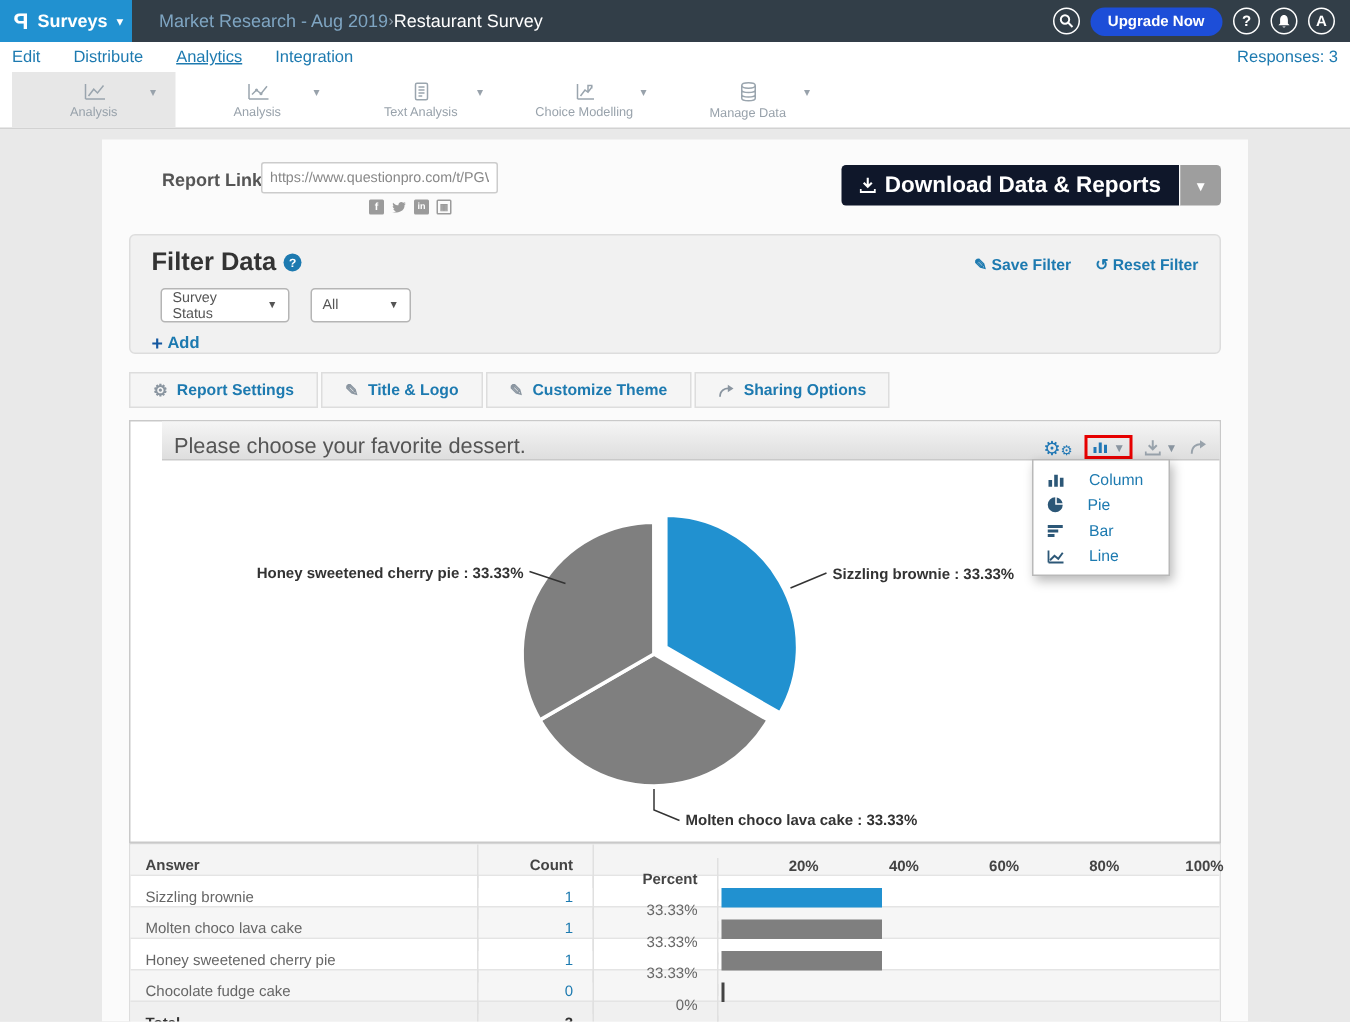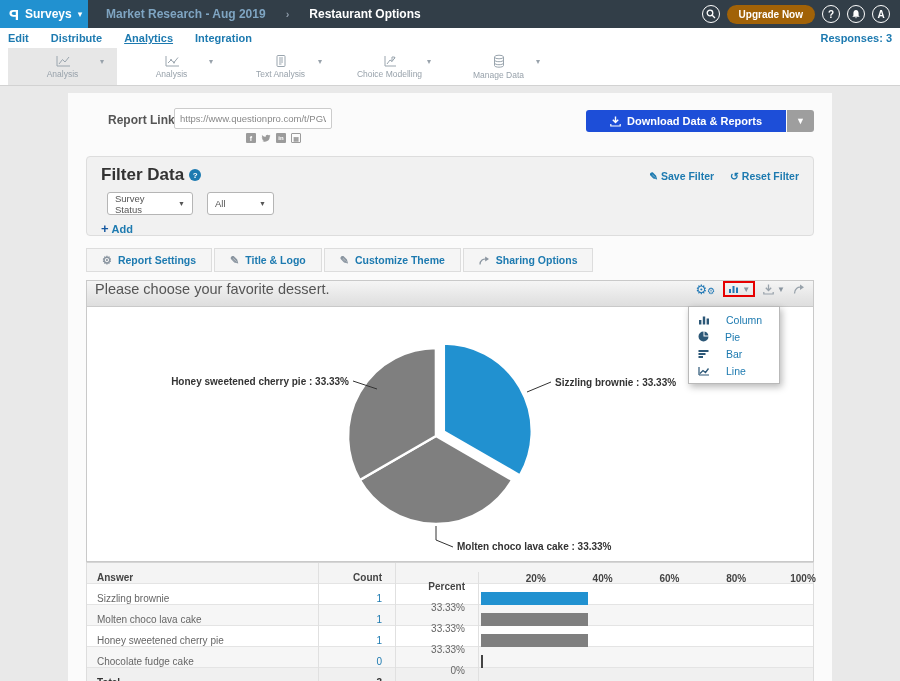--- a/index.html
+++ b/index.html
@@ -4,30 +4,30 @@
 <style>
   * { margin:0; padding:0; box-sizing:border-box; }
   html,body { width:900px; height:681px; overflow:hidden; font-family:"Liberation Sans",sans-serif; background:#e9e9e9; }
 
   
   .topbar { height:28px; background:#323e48; display:flex; align-items:center; }
   .logo-block { width:88px; height:28px; background:#2191d0; display:flex; align-items:center; gap:6px; padding-left:9px; cursor:pointer; }
   .logo-p { color:#fff; font-weight:bold; font-size:15px; transform:scaleX(-1); display:inline-block; }
   .product { color:#fff; font-size:12px; font-weight:bold; }
   .caret-w { color:#fff; font-size:9px; }
-  .breadcrumb { margin-left:18px; font-size:12px; display:flex; gap:20px; align-items:center;font-weight:bold; }
+  .breadcrumb { margin-left:18px; font-size:12px; display:flex; gap:0; align-items:center; }
   .bc-project { color:#7fa5c2; cursor:pointer; }
   .bc-sep { color:#8a98a5; font-size:11px; }
   .bc-survey { color:#fff; }
   .topbar-right { margin-left:auto; display:flex; align-items:center; gap:7px; padding-right:10px; }
   .circle { width:18px; height:18px; border:1.4px solid #fff; border-radius:50%; display:flex; align-items:center; justify-content:center; color:#fff; font-size:10px; font-weight:bold; cursor:pointer; flex:none; }
-  .upgrade { background:#a16207; color:#fff; font-size:10px; font-weight:bold; padding:4px 12px; border-radius:10px; cursor:pointer; }
-
-  
-  .nav2 { height:20px; background:#fff; display:flex; align-items:center; padding:0 8px; font-size:11px; font-weight:bold; color:#1d7ab0; }
+  .upgrade { background:#1d4ed8; color:#fff; font-size:10px; font-weight:bold; padding:4px 12px; border-radius:10px; cursor:pointer; }
+
+  
+  .nav2 { height:20px; background:#fff; display:flex; align-items:center; padding:0 8px; font-size:11px; font-weight:normal; color:#1d7ab0; }
   .nav2 .nav-item { margin-right:22px; cursor:pointer; }
   .nav2 .nav-item.active { text-decoration:underline; }
   .responses { margin-left:auto; cursor:pointer; }
 
   
   .toolbar { height:38px; background:#fff; border-bottom:1px solid #d2d2d2; display:flex; padding-left:8px; }
   .tool { width:109px; height:100%; display:flex; flex-direction:column; align-items:center; justify-content:center; position:relative; cursor:pointer; }
   .tool.active { background:#e7e7e7; }
   .tool .t-label { font-size:8.5px; color:#98a2ab; margin-top:1px; }
   .tool .t-caret { position:absolute; right:13px; top:9px; font-size:8px; color:#98a2ab; }
@@ -38,21 +38,21 @@
   .card { width:764px; height:588px; margin:7px auto 0; background:#fbfbfb; padding:12px 18px 0; }
 
   
   .report-row { position:relative; height:43px; }
   .report-label { position:absolute; left:22px; top:8px; font-size:12px; font-weight:bold; color:#555; }
   .report-input { position:absolute; left:88px; top:3px; width:158px; height:21px; border:1px solid #ccc; border-radius:2px; font-size:9.5px; color:#888; padding:0 5px; font-family:"Liberation Sans",sans-serif; background:#fff; }
   .social { position:absolute; left:160px; top:28px; display:flex; gap:5px; align-items:center; }
   .soc { width:10px; height:10px; background:#9b9b9b; color:#fff; font-size:7px; font-weight:bold; display:flex; align-items:center; justify-content:center; border-radius:1px; cursor:pointer; }
   .soc.outline { background:none; border:1px solid #9b9b9b; color:#9b9b9b; }
   .dl-btn { position:absolute; right:0; top:5px; display:flex; cursor:pointer; }
-  .dl-main { background:#1d4ed8; color:#fff; font-size:11px; font-weight:bold; padding:5px 24px; border-radius:3px 0 0 3px; display:flex; gap:6px; align-items:center; }
+  .dl-main { background:#0f172a; color:#fff; font-size:15px; font-weight:bold; padding:5px 12px; border-radius:3px 0 0 3px; display:flex; gap:6px; align-items:center; }
   .dl-caret { background:#9e9e9e; color:#fff; border-left:1px solid #fbfbfb; padding:5px 9px; border-radius:0 3px 3px 0; font-size:9px; display:flex; align-items:center; }
 
   
   .filter { margin-top:8px; height:80px; background:#f1f1f1; border:1px solid #ddd; border-radius:4px; padding:8px 14px; position:relative; }
   .filter-title { font-size:17px; font-weight:bold; color:#333; display:inline-flex; align-items:center; gap:5px; }
   .q-circle { width:12px; height:12px; background:#1d7ab0; color:#fff; border-radius:50%; font-size:8px; font-weight:bold; display:inline-flex; align-items:center; justify-content:center; cursor:pointer; }
   .filter-links { position:absolute; right:14px; top:13px; display:flex; gap:16px; font-size:10.5px; font-weight:bold; color:#1d7ab0;margin-left:23px; }
   .filter-links span { cursor:pointer; }
   .selects { margin-top:7px; margin-left:6px; display:flex; gap:14px; }
   .fake-select { background:#fff; border:1px solid #b5b5b5; border-radius:3px; height:23px; font-size:9.5px; color:#555; padding:0 7px; display:flex; align-items:center; justify-content:space-between; cursor:pointer; }
@@ -60,21 +60,21 @@
   .add-link { margin-top:6px; font-size:11px; font-weight:bold; color:#1d7ab0; display:inline-flex; gap:3px; align-items:center; cursor:pointer; }
   .add-plus { font-size:13px; font-weight:bold; color:#1558a0; }
 
   
   .tabs { margin-top:12px; display:flex; gap:2px; height:24px; }
   .tab { border:1px solid #ddd; background:#f5f5f5; font-size:10.5px; font-weight:bold; color:#1d7ab0; padding:0 15px; display:flex; align-items:center; gap:6px; cursor:pointer; }
   .tab .tab-ic { color:#8a95a0; font-size:11px; }
 
   
   .chart-panel { margin-top:8px; border:1px solid #c9c9c9; background:#fff; position:relative; }
-  .chart-header { height:26px; background:linear-gradient(#f5f5f5,#dedede); border-bottom:1px solid #c9c9c9; display:flex; align-items:flex-start; padding:0 8px; }
+  .chart-header { height:26px; background:linear-gradient(#f5f5f5,#dedede); border-bottom:1px solid #c9c9c9; display:flex; align-items:flex-end; padding:0 8px;margin-left:21px; }
   .chart-title { font-size:14.5px; color:#555; }
   .chart-icons { margin-left:auto; display:flex; align-items:center; gap:8px; }
   .gears { color:#2178b5; font-size:13px; cursor:pointer; line-height:1; }
   .red-box { border:2px solid #e60000; padding:1px 3px; display:flex; align-items:center; gap:3px; cursor:pointer; }
   .hdr-caret { font-size:8px; color:#8a95a0; }
   .hicon { cursor:pointer; display:flex; align-items:center; gap:3px; }
 
   .menu { position:absolute; top:25px; left:601px; width:92px; background:#fff; border:1px solid #b9b9b9; box-shadow:2px 3px 7px rgba(0,0,0,.28); z-index:6; padding:4px 0; }
   .menu-item { display:flex; align-items:center; gap:16px; padding:2.5px 9px; font-size:10.5px; color:#1d7ab0; cursor:pointer; }
   .mico { fill:#2c5777; flex:none; }
@@ -103,21 +103,21 @@
 
 <div class="topbar">
   <div class="logo-block">
     <span class="logo-p">P</span>
     <span class="product">Surveys</span>
     <span class="caret-w">▾</span>
   </div>
   <div class="breadcrumb">
     <span class="bc-project">Market Research - Aug 2019</span>
     <span class="bc-sep">›</span>
-    <span class="bc-survey">Restaurant Options</span>
+    <span class="bc-survey">Restaurant Survey</span>
   </div>
   <div class="topbar-right">
     <span class="circle">
       <svg width="10" height="10" viewBox="0 0 10 10">
           <circle cx="4" cy="4" r="2.8" fill="none" stroke="#fff" stroke-width="1.3"></circle>
           <line x1="6.2" y1="6.2" x2="9" y2="9" stroke="#fff" stroke-width="1.3"></line>
         </svg>
     </span>
     <span class="upgrade">Upgrade Now</span>
     <span class="circle">?</span>

